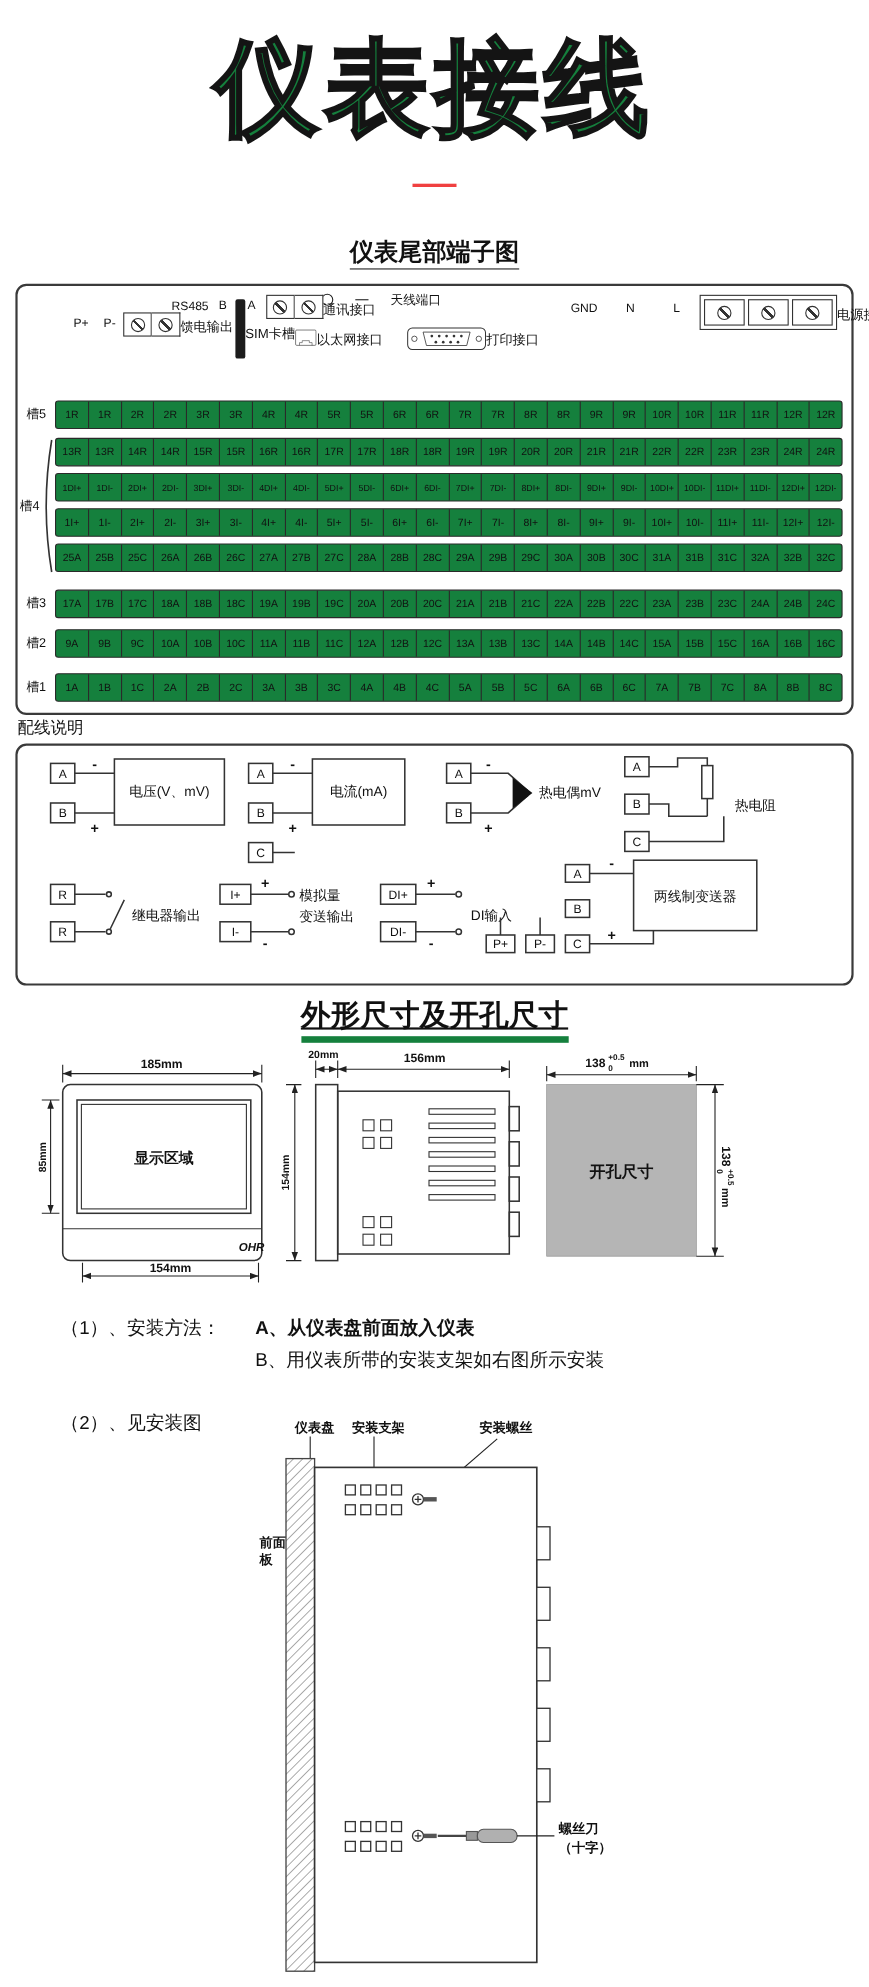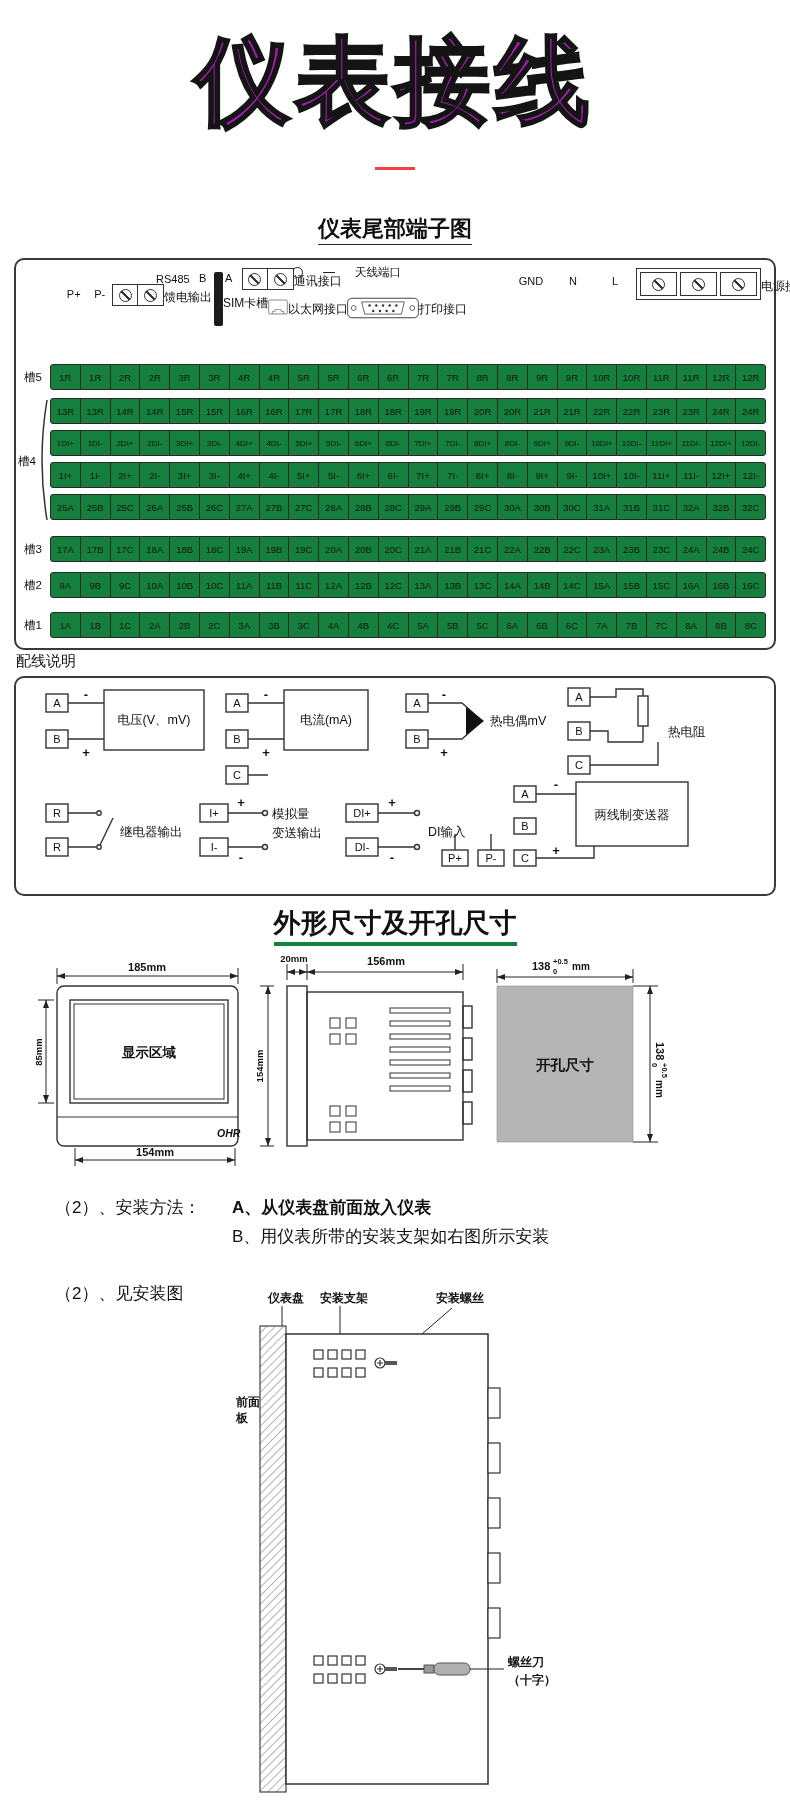--- a/index.html
+++ b/index.html
@@ -1,27 +1,27 @@
 <!DOCTYPE html>
 <html><head>
 <meta charset="utf-8">
 <style>
   * { margin:0; padding:0; box-sizing:border-box; }
   body { background:#ffffff; font-family:"Liberation Sans", sans-serif; color:#111; }
   #page { position:relative; width:790px; height:1806px; background:#fff; overflow:hidden; }
   .abs { position:absolute; }
 
   .main-title { left:0; top:22px; width:790px; text-align:center; font-size:95px; font-weight:900;
-                color:#a21caf; letter-spacing:5px; line-height:1.25; -webkit-text-stroke:2.5px #141414; }
+                color:#15803d; letter-spacing:5px; line-height:1.25; -webkit-text-stroke:2.5px #141414; }
   .title-underline { left:375px; top:167px; width:40px; height:3px; background:#f04040; }
 
   .h1 { left:0; top:214px; width:790px; text-align:center; font-size:22px; font-weight:bold; }
   .h1 span { border-bottom:1.5px solid #222; padding-bottom:3px; }
   .h2 { left:0; top:905px; width:790px; text-align:center; font-size:27px; font-weight:bold; }
-  .h2 span { border-bottom:4px solid #15803d; padding-bottom:4px; }
+  .h2 span { border-bottom:6px solid #15803d; padding-bottom:4px;text-decoration:underline; }
 
   .panel { border:2px solid #3a3a3a; border-radius:10px; background:#fff; }
 
   
   .trow { display:flex; width:716px; height:26px; border:1.5px solid #2a2a2a; border-radius:3px; background:#15803d; }
   .tcell { flex:1 1 0; min-width:0; border-left:1px solid #2a2a2a; display:flex; align-items:center;
            justify-content:center; font-size:9.5px; white-space:nowrap; overflow:hidden; }
   .tcell:first-child { border-left:none; }
   .trow.sm .tcell { font-size:8px; }
   .slot-label { font-size:11.5px; width:30px; text-align:center; line-height:26px; white-space:nowrap; }
@@ -118,21 +118,21 @@
     </div>
 
     <div class="abs conn" style="left:252px; top:26px; width:80px;text-align:center;">
       <svg width="56" height="42" viewBox="0 0 56 42">
         <rect x="2" y="1.5" width="52" height="39" rx="3" fill="none" stroke="#333" stroke-width="1.6"></rect>
         <path d="M12,40.5 v-7 h7 v-5 h18 v5 h7 v7" fill="none" stroke="#333" stroke-width="1.4"></path>
       </svg>
       <div class="clabel" style="margin-top:4px;">以太网接口</div>
     </div>
 
-    <div class="abs conn" style="left:331px; top:28px; width:120px;">
+    <div class="abs conn" style="left:354px; top:28px; width:120px;">
       <svg width="118" height="40" viewBox="0 0 118 40">
         <rect x="1" y="4" width="116" height="32" rx="7" fill="none" stroke="#333" stroke-width="1.5"></rect>
         <circle cx="11" cy="20" r="4" fill="none" stroke="#333" stroke-width="1.2"></circle>
         <circle cx="107" cy="20" r="4" fill="none" stroke="#333" stroke-width="1.2"></circle>
         <path d="M24,10 L94,10 L89,30 L29,30 Z" fill="none" stroke="#333" stroke-width="1.2"></path>
         <g fill="#333">
           <circle cx="37" cy="16" r="2"></circle>
             <circle cx="48" cy="16" r="2"></circle>
             <circle cx="59" cy="16" r="2"></circle>
             <circle cx="70" cy="16" r="2"></circle>
@@ -578,21 +578,21 @@
     <text class="tol" x="533" y="24">0</text>
     <text x="552" y="20" font-size="10" font-weight="bold">mm</text>
     <g transform="rotate(90 640 114)">
       <text x="618" y="118" font-size="11" font-weight="bold">138</text>
       <text class="tol" x="639" y="112">+0.5</text>
       <text class="tol" x="639" y="122">0</text>
       <text x="656" y="118" font-size="10" font-weight="bold">mm</text>
     </g>
   </svg>
 
-  <div class="abs itxt" style="left:55px; top:1196px;">（2）、安装方法：</div>
+  <div class="abs itxt" style="left:55px; top:1196px;">（1）、安装方法：</div>
   <div class="abs itxt" style="left:232px; top:1196px;font-weight:bold;">A、从仪表盘前面放入仪表</div>
   <div class="abs itxt" style="left:232px; top:1225px;">B、用仪表所带的安装支架如右图所示安装</div>
   <div class="abs itxt" style="left:55px; top:1282px;">（2）、见安装图</div>
 
   <svg class="abs" style="left:228px; top:1288px;" width="440" height="514" viewBox="0 0 440 514">
     <defs>
       <pattern id="hp" patternUnits="userSpaceOnUse" width="6" height="6" patternTransform="rotate(45)">
         <line x1="0" y1="0" x2="0" y2="6" stroke="#666" stroke-width="1"></line>
       </pattern>
       <marker id="ar2" markerWidth="9" markerHeight="8" refX="8" refY="3" orient="auto">

